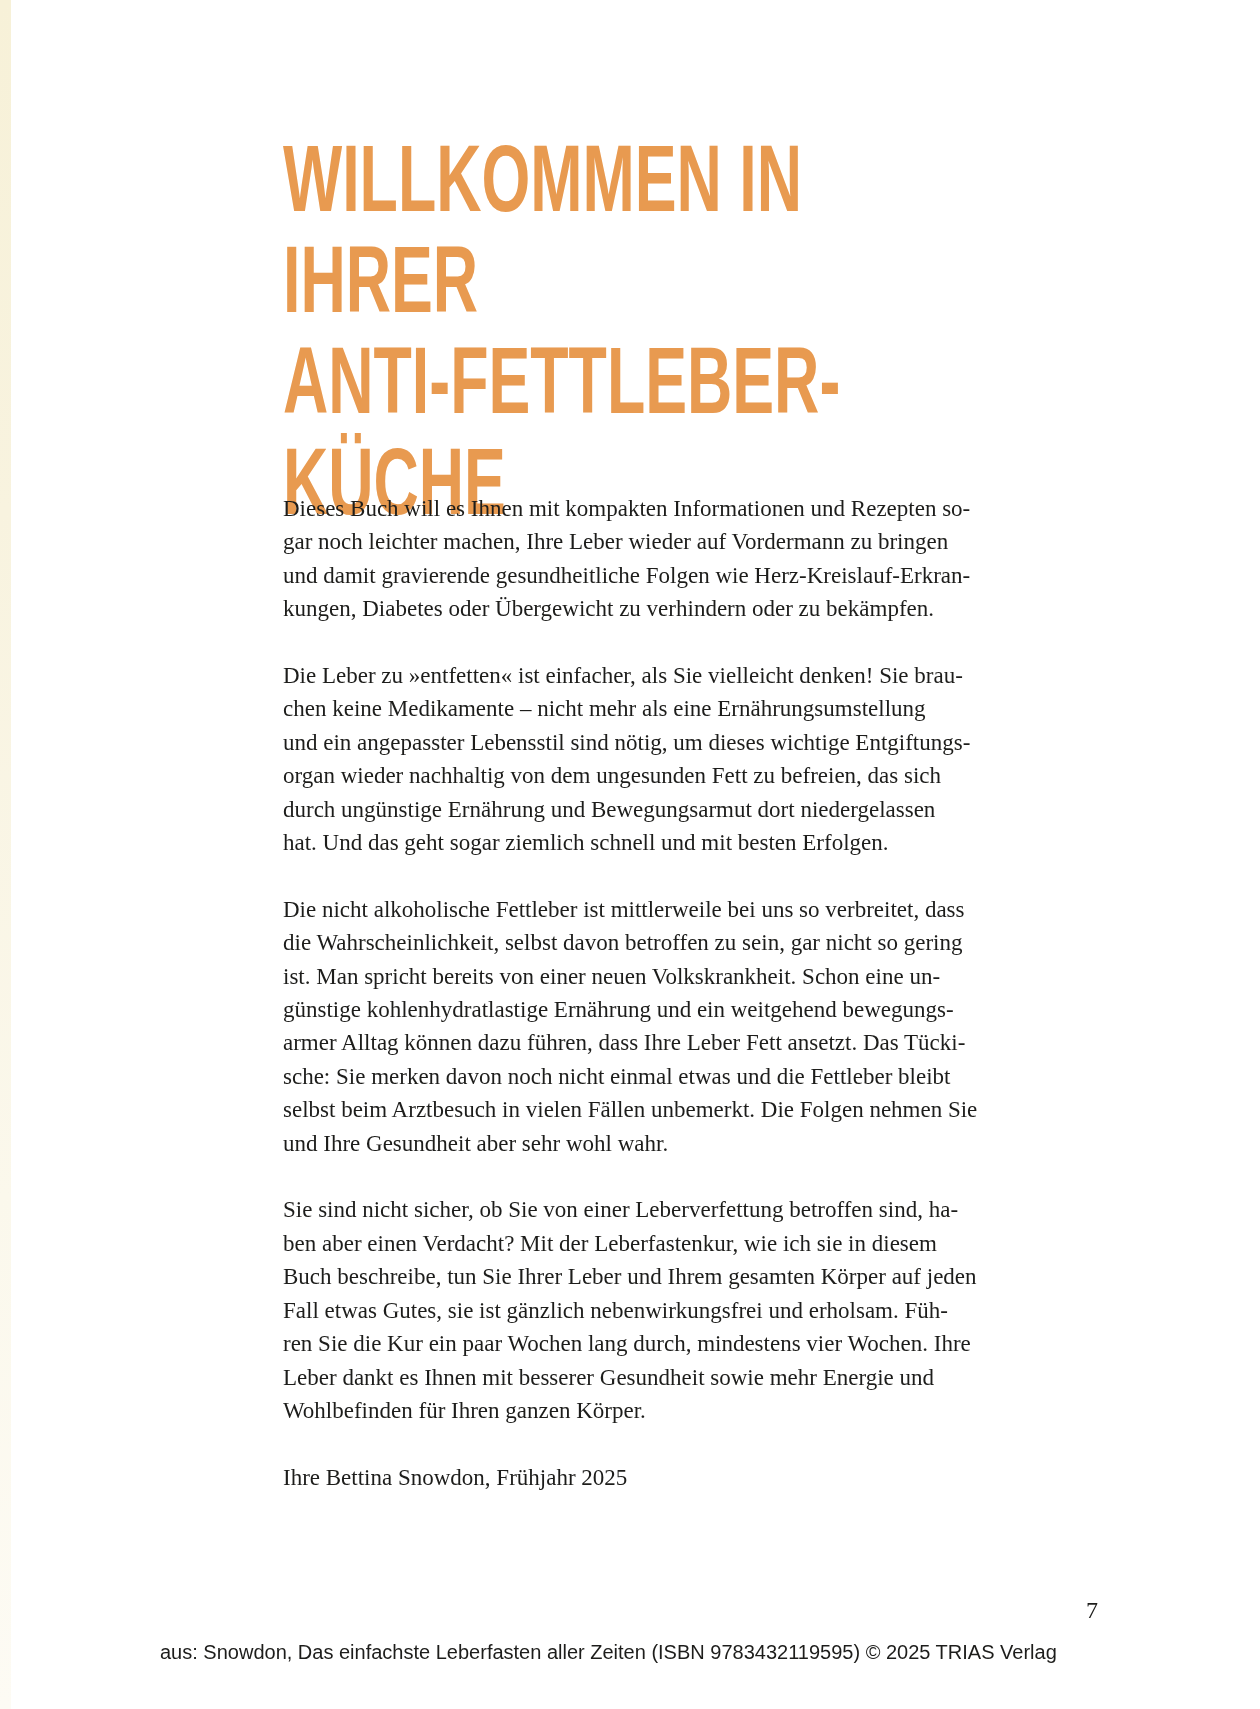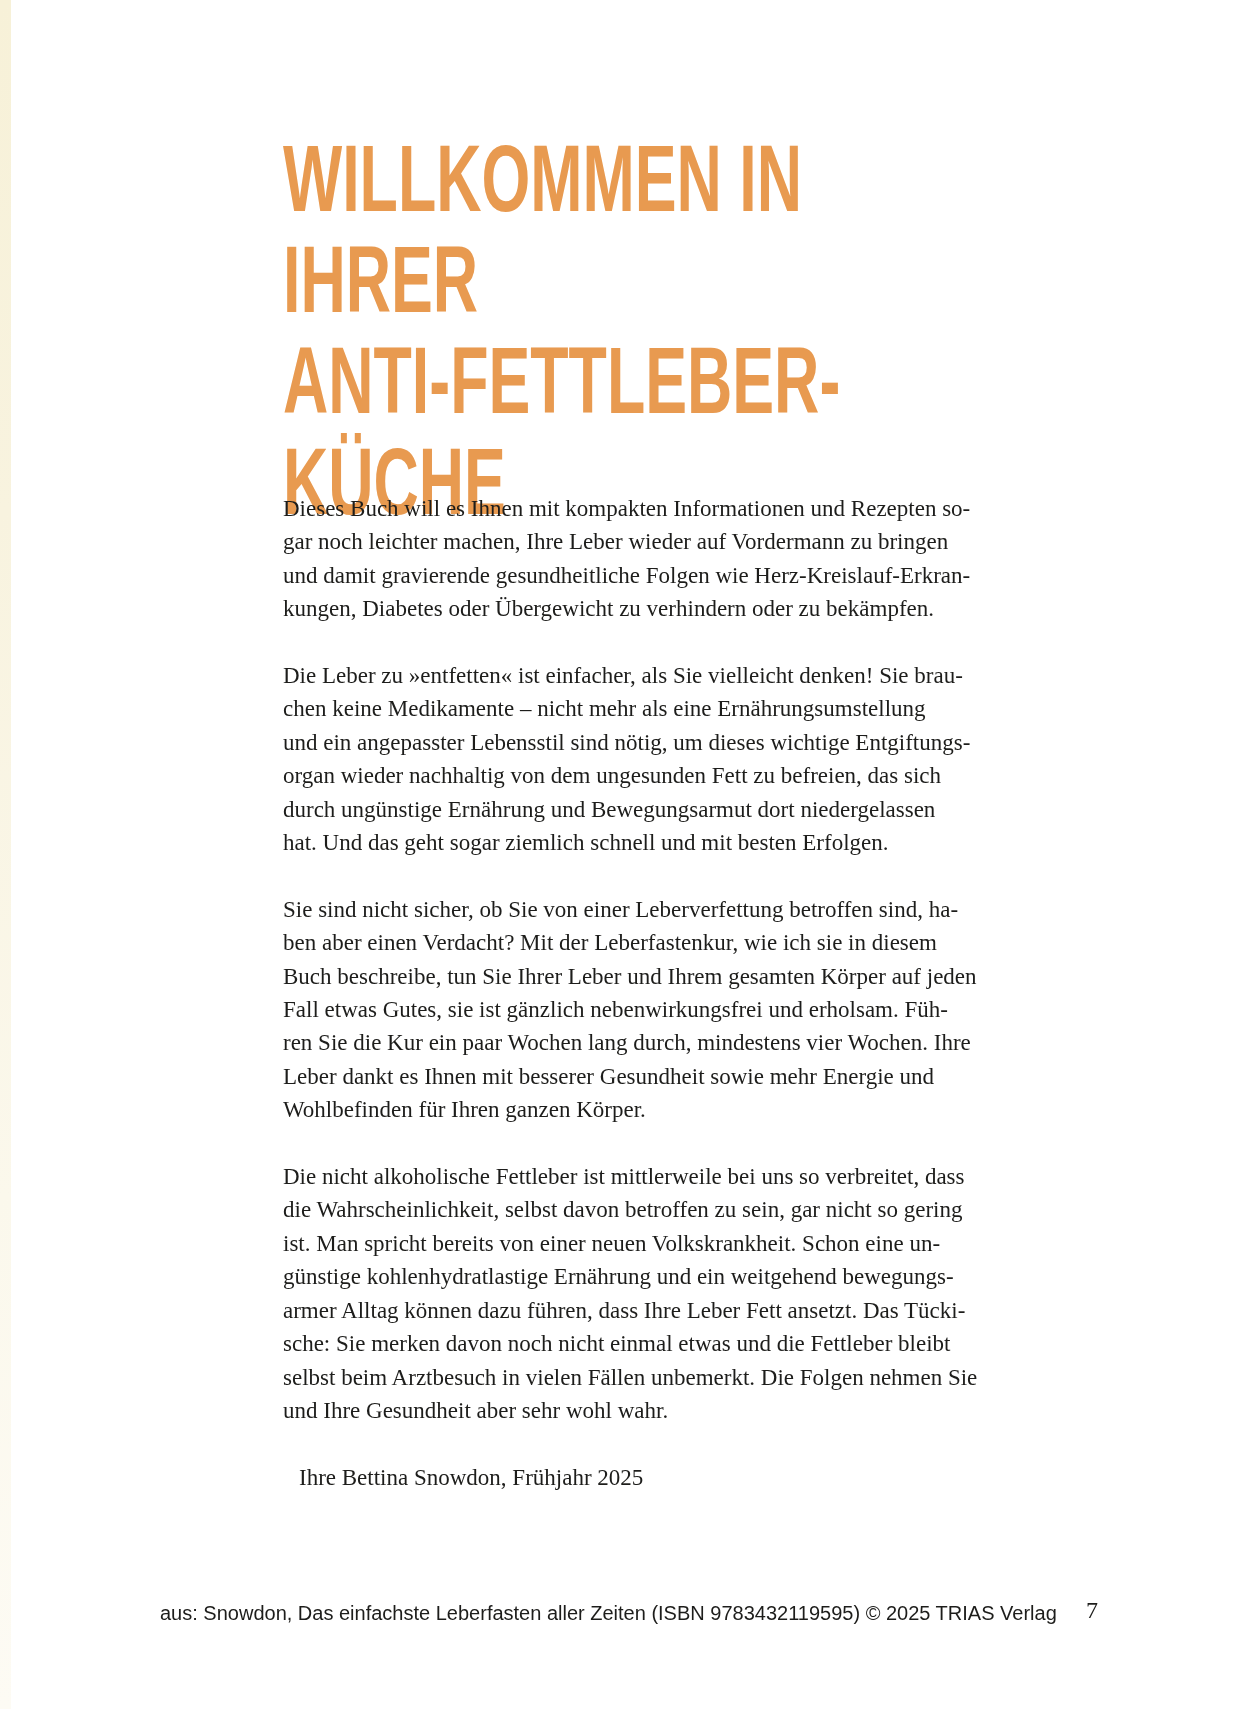--- a/index.html
+++ b/index.html
@@ -46,35 +46,35 @@
     width: 790px;
     color: #1d1d1b;
     font-size: 23px;
     line-height: 33.4px;
   }
   .para {
     margin: 0 0 33.4px 0;
     white-space: pre-line;
   }
   .signature {
-    margin: 16px;
+    margin: 0;
     white-space: pre-line;
   }
   .page-number {
     position: absolute;
     left: 1086px;
     top: 1595px;
     color: #1d1d1b;
     font-size: 24px;
     line-height: 30px;
   }
   .footer-line {
     position: absolute;
     left: 160px;
-    top: 1600px;
+    top: 1639px;
     width: 1000px;
     color: #1d1d1b;
     font-family: "Liberation Sans", sans-serif;
     font-size: 20px;
     line-height: 26px;
     white-space: nowrap;
   }
 </style>
 </head>
 <body>
@@ -90,35 +90,35 @@
     <p class="para">Dieses Buch will es Ihnen mit kompakten Informationen und Rezepten so-
 gar noch leichter machen, Ihre Leber wieder auf Vordermann zu bringen
 und damit gravierende gesundheitliche Folgen wie Herz-Kreislauf-Erkran-
 kungen, Diabetes oder Übergewicht zu verhindern oder zu bekämpfen.</p>
     <p class="para">Die Leber zu »entfetten« ist einfacher, als Sie vielleicht denken! Sie brau-
 chen keine Medikamente – nicht mehr als eine Ernährungsumstellung
 und ein angepasster Lebensstil sind nötig, um dieses wichtige Entgiftungs-
 organ wieder nachhaltig von dem ungesunden Fett zu befreien, das sich
 durch ungünstige Ernährung und Bewegungsarmut dort niedergelassen
 hat. Und das geht sogar ziemlich schnell und mit besten Erfolgen.</p>
-    <p class="para">Sie sind nicht sicher, ob Sie von einer Leberverfettung betroffen sind, ha-
-ben aber einen Verdacht? Mit der Leberfastenkur, wie ich sie in diesem
-Buch beschreibe, tun Sie Ihrer Leber und Ihrem gesamten Körper auf jeden
-Fall etwas Gutes, sie ist gänzlich nebenwirkungsfrei und erholsam. Füh-
-ren Sie die Kur ein paar Wochen lang durch, mindestens vier Wochen. Ihre
-Leber dankt es Ihnen mit besserer Gesundheit sowie mehr Energie und
-Wohlbefinden für Ihren ganzen Körper.</p>
     <p class="para">Die nicht alkoholische Fettleber ist mittlerweile bei uns so verbreitet, dass
 die Wahrscheinlichkeit, selbst davon betroffen zu sein, gar nicht so gering
 ist. Man spricht bereits von einer neuen Volkskrankheit. Schon eine un-
 günstige kohlenhydratlastige Ernährung und ein weitgehend bewegungs-
 armer Alltag können dazu führen, dass Ihre Leber Fett ansetzt. Das Tücki-
 sche: Sie merken davon noch nicht einmal etwas und die Fettleber bleibt
 selbst beim Arztbesuch in vielen Fällen unbemerkt. Die Folgen nehmen Sie
 und Ihre Gesundheit aber sehr wohl wahr.</p>
+    <p class="para">Sie sind nicht sicher, ob Sie von einer Leberverfettung betroffen sind, ha-
+ben aber einen Verdacht? Mit der Leberfastenkur, wie ich sie in diesem
+Buch beschreibe, tun Sie Ihrer Leber und Ihrem gesamten Körper auf jeden
+Fall etwas Gutes, sie ist gänzlich nebenwirkungsfrei und erholsam. Füh-
+ren Sie die Kur ein paar Wochen lang durch, mindestens vier Wochen. Ihre
+Leber dankt es Ihnen mit besserer Gesundheit sowie mehr Energie und
+Wohlbefinden für Ihren ganzen Körper.</p>
     <p class="signature">Ihre Bettina Snowdon, Frühjahr 2025</p>
   </div>
 
   <div class="page-number">7</div>
 
   <div class="footer-line">aus: Snowdon, Das einfachste Leberfasten aller Zeiten (ISBN 9783432119595) © 2025 TRIAS Verlag</div>
 
 </div>
 
 </body></html>

